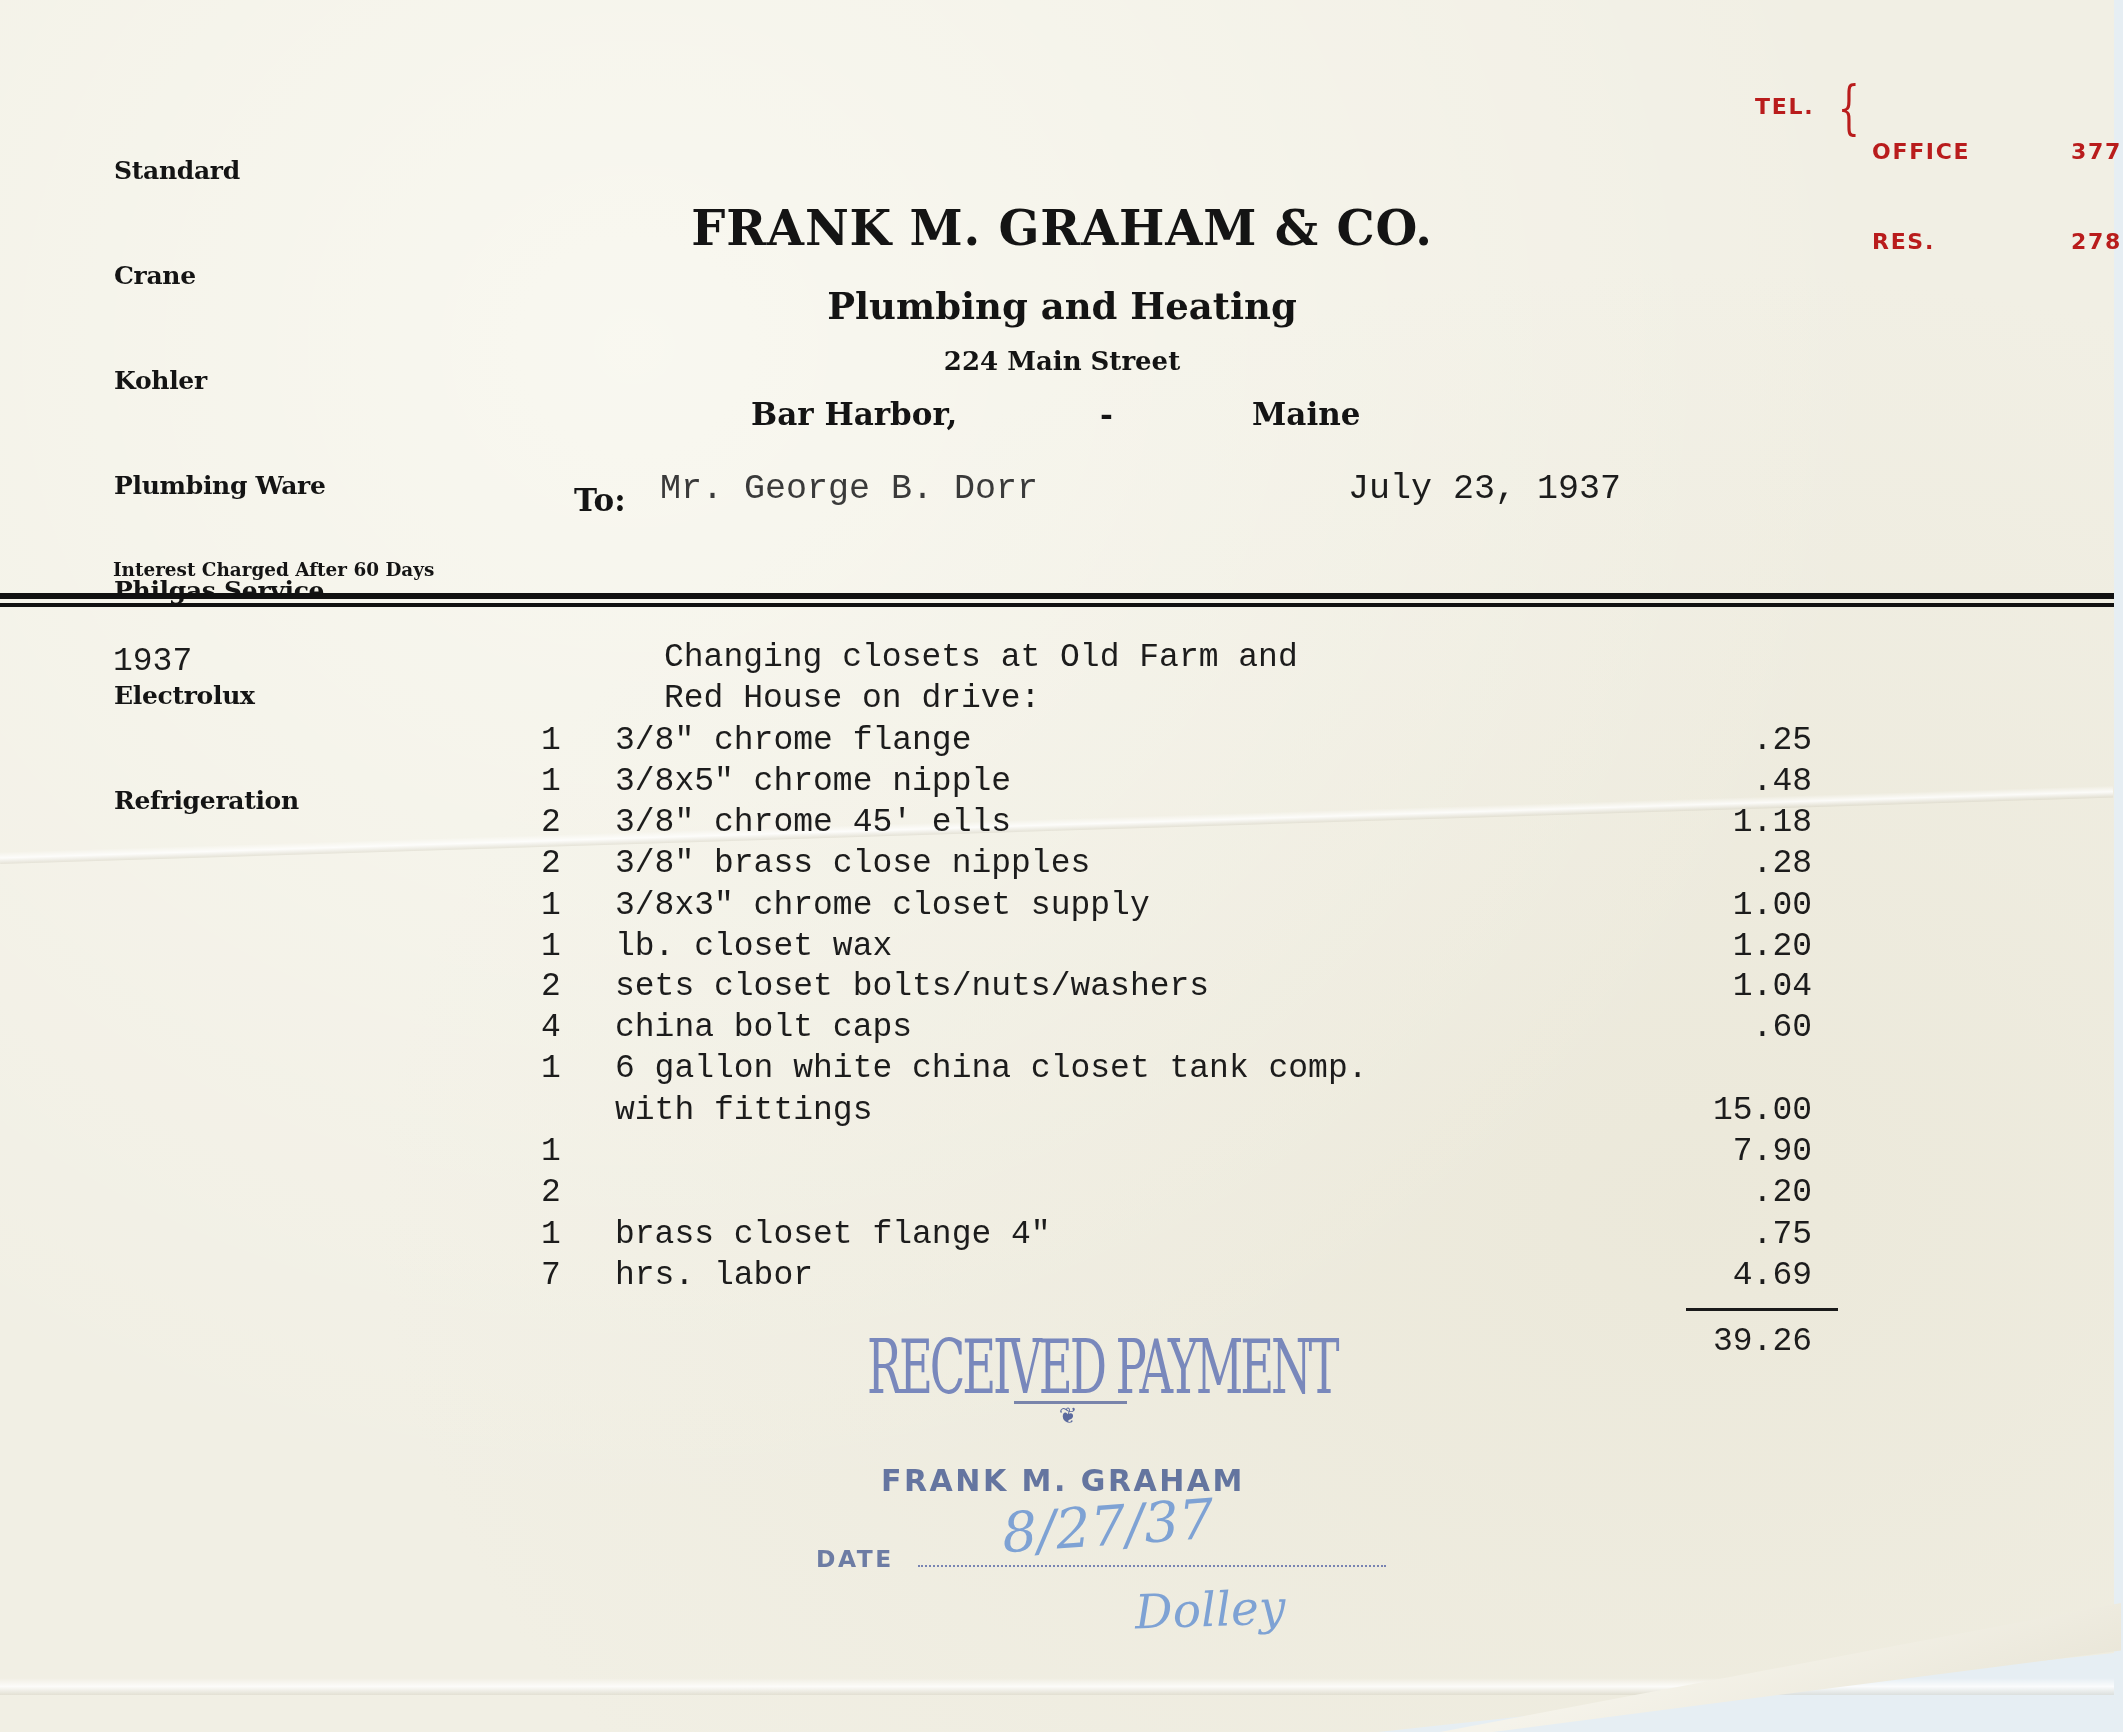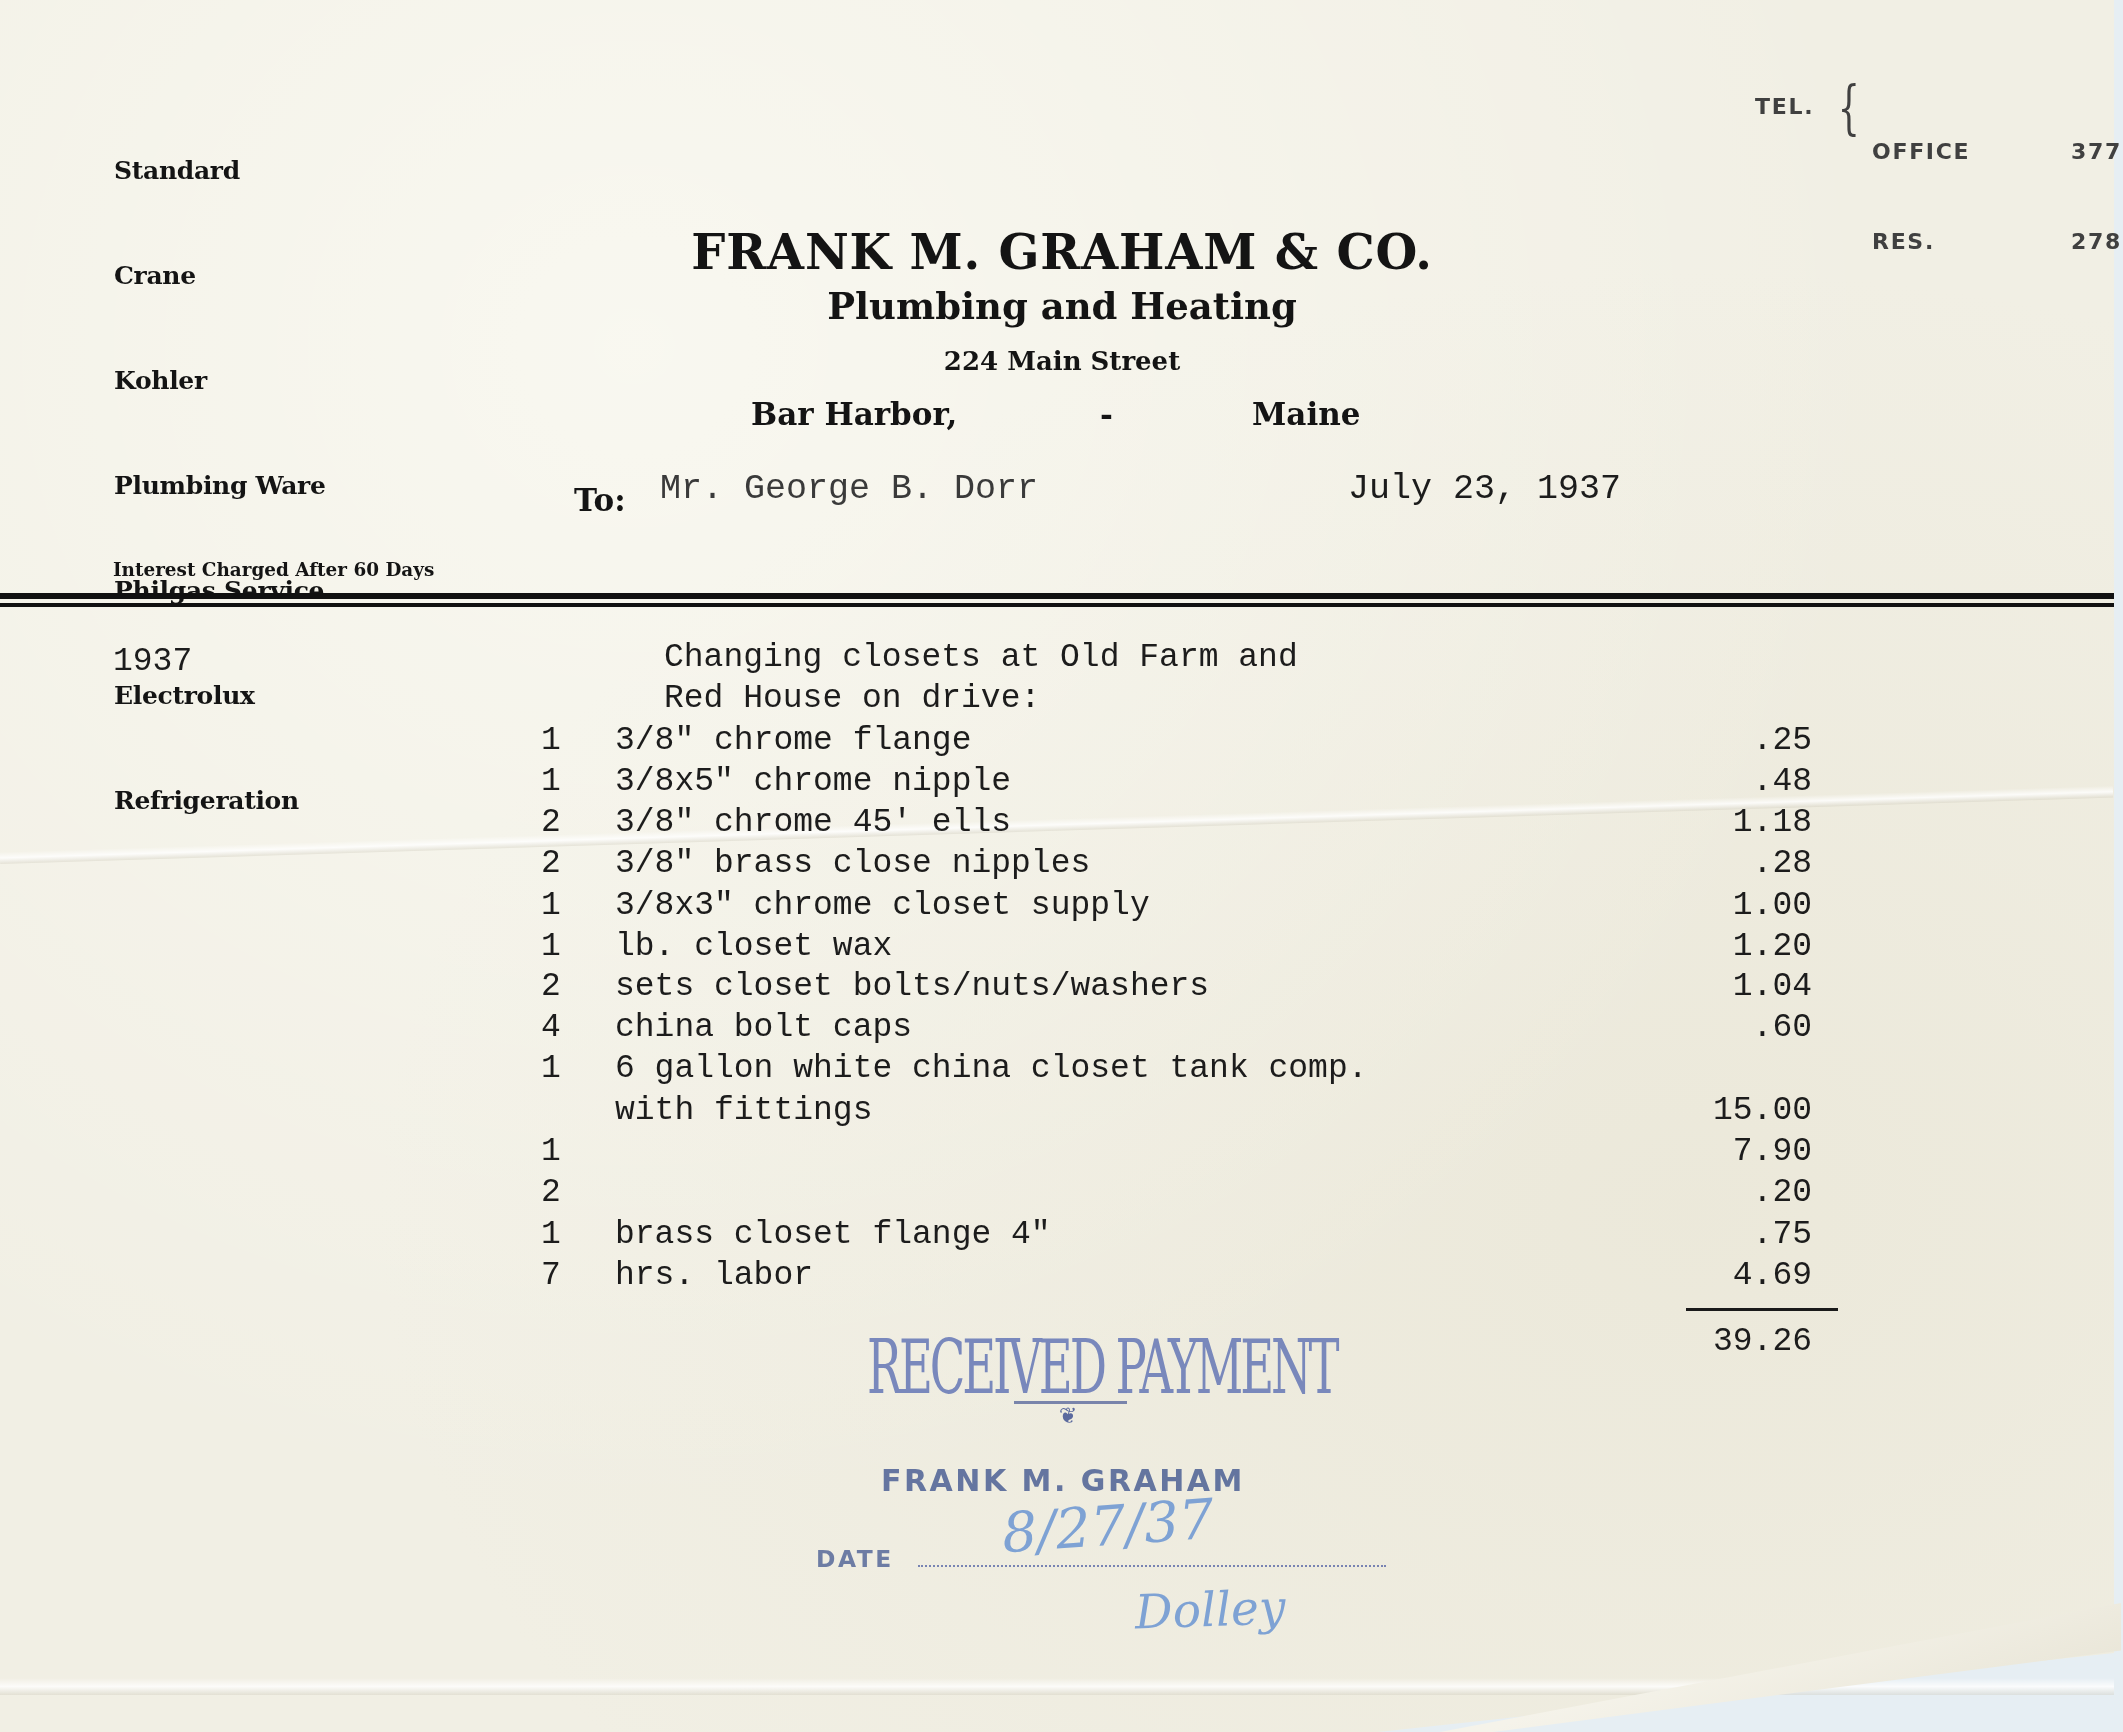--- a/index.html
+++ b/index.html
@@ -21,32 +21,32 @@
       transform-origin: left center;
     }
     .corner-curl {
       position: absolute; left: 1403px; top: 1603px; width: 718px; height: 134px;
       background: linear-gradient(160deg, #f5f3ea 40%, #e4e0d0 100%);
       clip-path: polygon(100% 0, 100% 35%, 5% 100%, 0 100%);
       border-bottom: 2.5px solid #5b5447;
     }
     .abs { position: absolute; white-space: pre; }
     .serif-bold { font-family: "DejaVu Serif", "Liberation Serif", serif; font-weight: bold; color: #141414; }
-    .sans-bold { font-family: "DejaVu Sans", "Liberation Sans", sans-serif; font-weight: bold; color: #404040; }
+    .sans-bold { font-family: "DejaVu Sans", "Liberation Sans", sans-serif; font-weight: bold; color: #b91c1c; }
     .mono { font-family: "Liberation Mono", "DejaVu Sans Mono", monospace; color: #1c1c1c; }
 
     .brands { left: 114px; top: 83px; font-size: 25px; line-height: 35px; }
     .brands div { letter-spacing: -0.3px; }
 
     .tel { left: 1755px; top: 77px; font-size: 22px; line-height: 30px; letter-spacing: 1.7px; }
     .tel .lbl { position: absolute; left: 0; top: 15px; }
     .tel .brace { position: absolute; left: 75px; top: 1.7px; font-size: 58px; line-height: 58px; font-weight: normal; font-family: "DejaVu Serif", serif; transform: scaleX(0.6); }
     .tel .lines { position: absolute; left: 117px; top: 0; }
     .tel .row { display: flex; width: 250px; justify-content: space-between; }
-    .company-name { top: 224px; font-size: 48px; letter-spacing: 0.8px; left: 0; width: 2124px; text-align: center; transform: translateX(0px); }
+    .company-name { top: 200px; font-size: 48px; letter-spacing: 0.8px; left: 0; width: 2124px; text-align: center; transform: translateX(0px); }
     .tagline { top: 284px; font-size: 37px; width: 2124px; text-align: center; left: 0; }
     .street { top: 346px; font-size: 26px; width: 2124px; text-align: center; left: 0; }
     .city { top: 396px; font-size: 31px; }
     .to-label { left: 574px; top: 482px; font-size: 31px; }
     .typed { font-size: 35px; }
     .interest { left: 113px; top: 559px; font-size: 18.4px; }
 
     .rule { position: absolute; left: 0; width: 2114px; background: #111; }
     .year { left: 113px; top: 643px; font-size: 33px; }
     .intro { left: 664px; font-size: 33px; }

